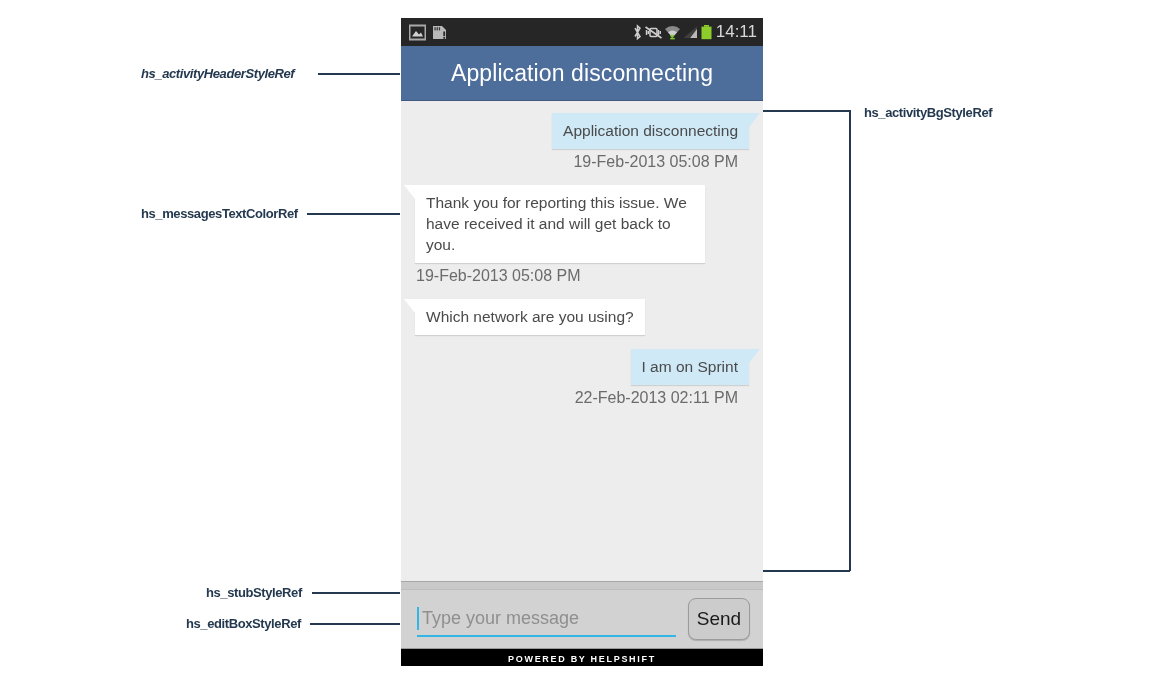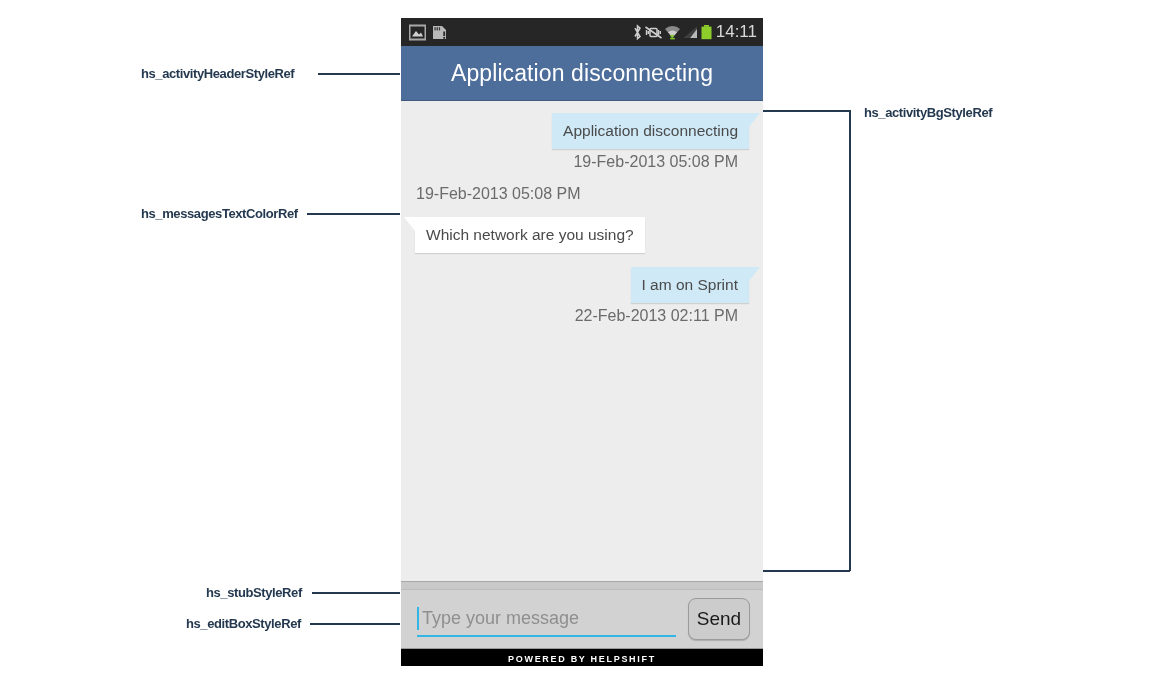--- a/index.html
+++ b/index.html
@@ -268,20 +268,21 @@
   </div>
 
   <div id="conversation">
 
     <div class="msg-row out">
       <div class="bubble out">Application disconnecting</div>
       <div class="stamp">19-Feb-2013 05:08 PM</div>
     </div>
 
     <div class="msg-row in">
+      <div class="bubble in">Thank you for reporting this issue. We have received it and will get back to you.</div>
       <div class="stamp">19-Feb-2013 05:08 PM</div>
     </div>
 
     <div class="msg-row in">
       <div class="bubble in">Which network are you using?</div>
     </div>
 
     <div class="msg-row out">
       <div class="bubble out">I am on Sprint</div>
       <div class="stamp">22-Feb-2013 02:11 PM</div>
@@ -298,21 +299,21 @@
     </div>
     <button id="send-button">Send</button>
   </div>
 
   <div id="footer">
     <span id="footer-text">POWERED BY HELPSHIFT</span>
   </div>
 
 </div>
 
-<div class="anno-label" style="left:141px; top:66px;">hs_activityHeaderStyleRef</div>
+<div class="anno-label" style="left:141px; top:66px;font-style:italic;">hs_activityHeaderStyleRef</div>
 <div class="anno-line" style="left:318px; top:73px; width:82px;"></div>
 
 <div class="anno-label" style="left:141px; top:206px;">hs_messagesTextColorRef</div>
 <div class="anno-line" style="left:307px; top:213px; width:93px;"></div>
 
 <div class="anno-label" style="left:206px; top:585px;">hs_stubStyleRef</div>
 <div class="anno-line" style="left:312px; top:592px; width:88px;"></div>
 
 <div class="anno-label" style="left:186px; top:616px;">hs_editBoxStyleRef</div>
 <div class="anno-line" style="left:310px; top:623px; width:90px;"></div>

